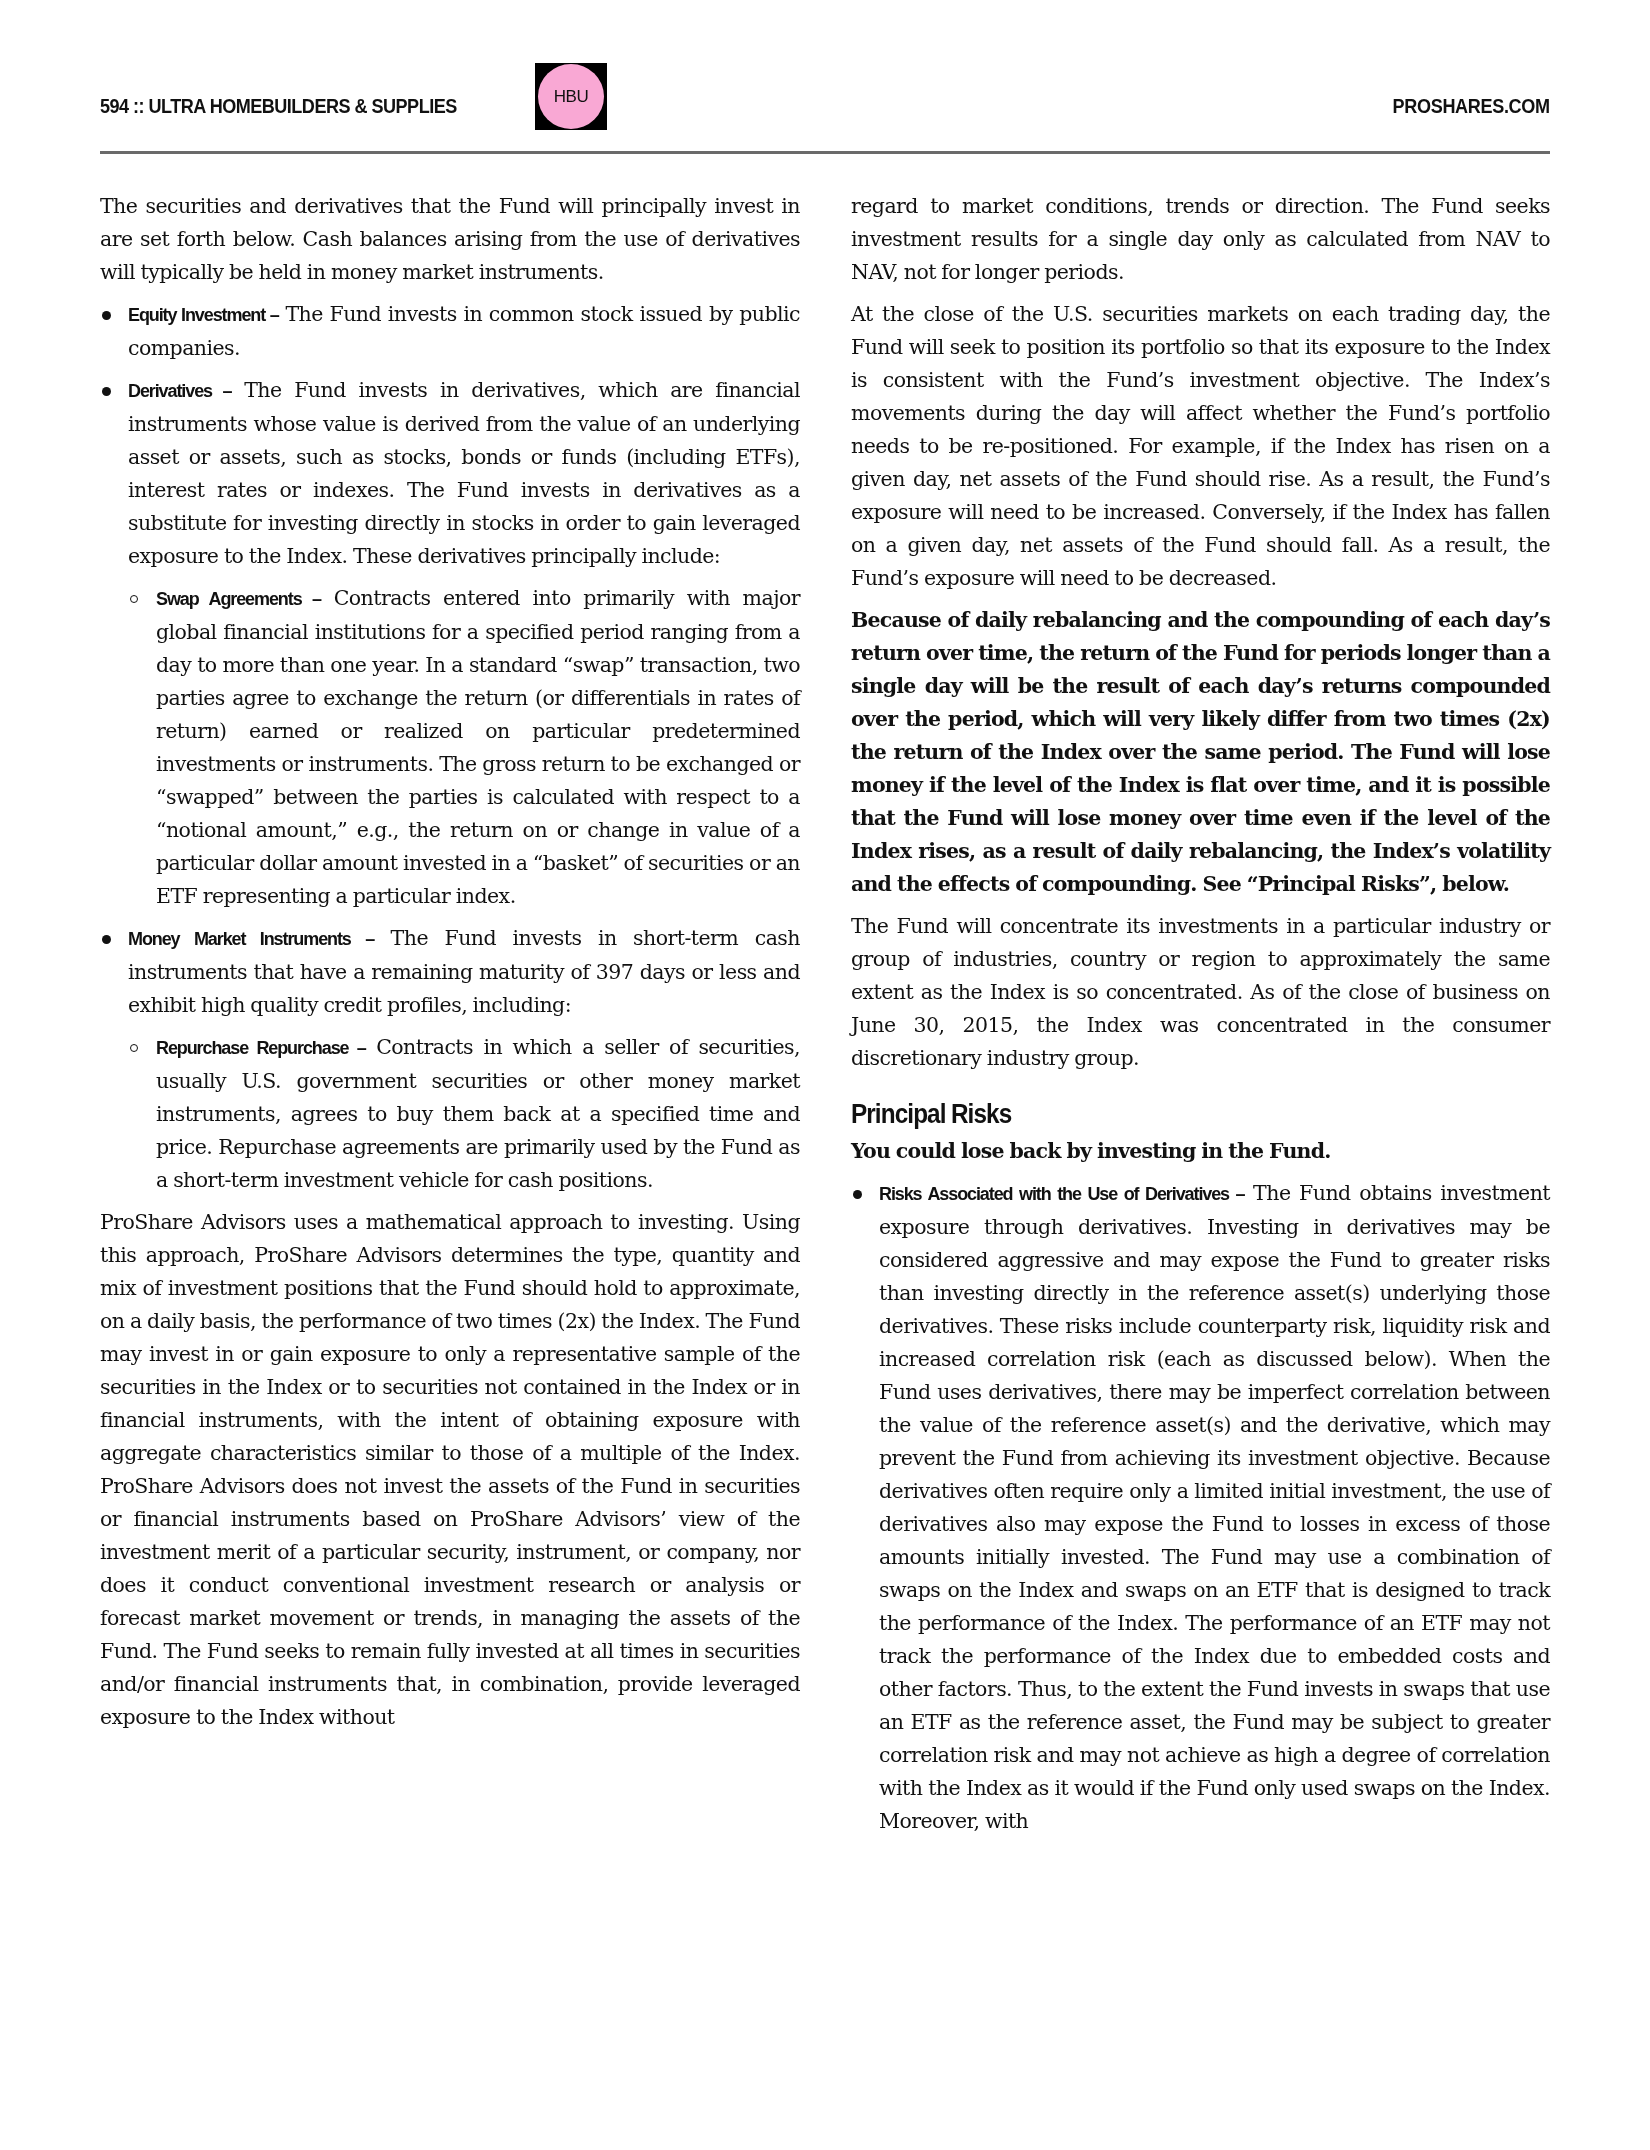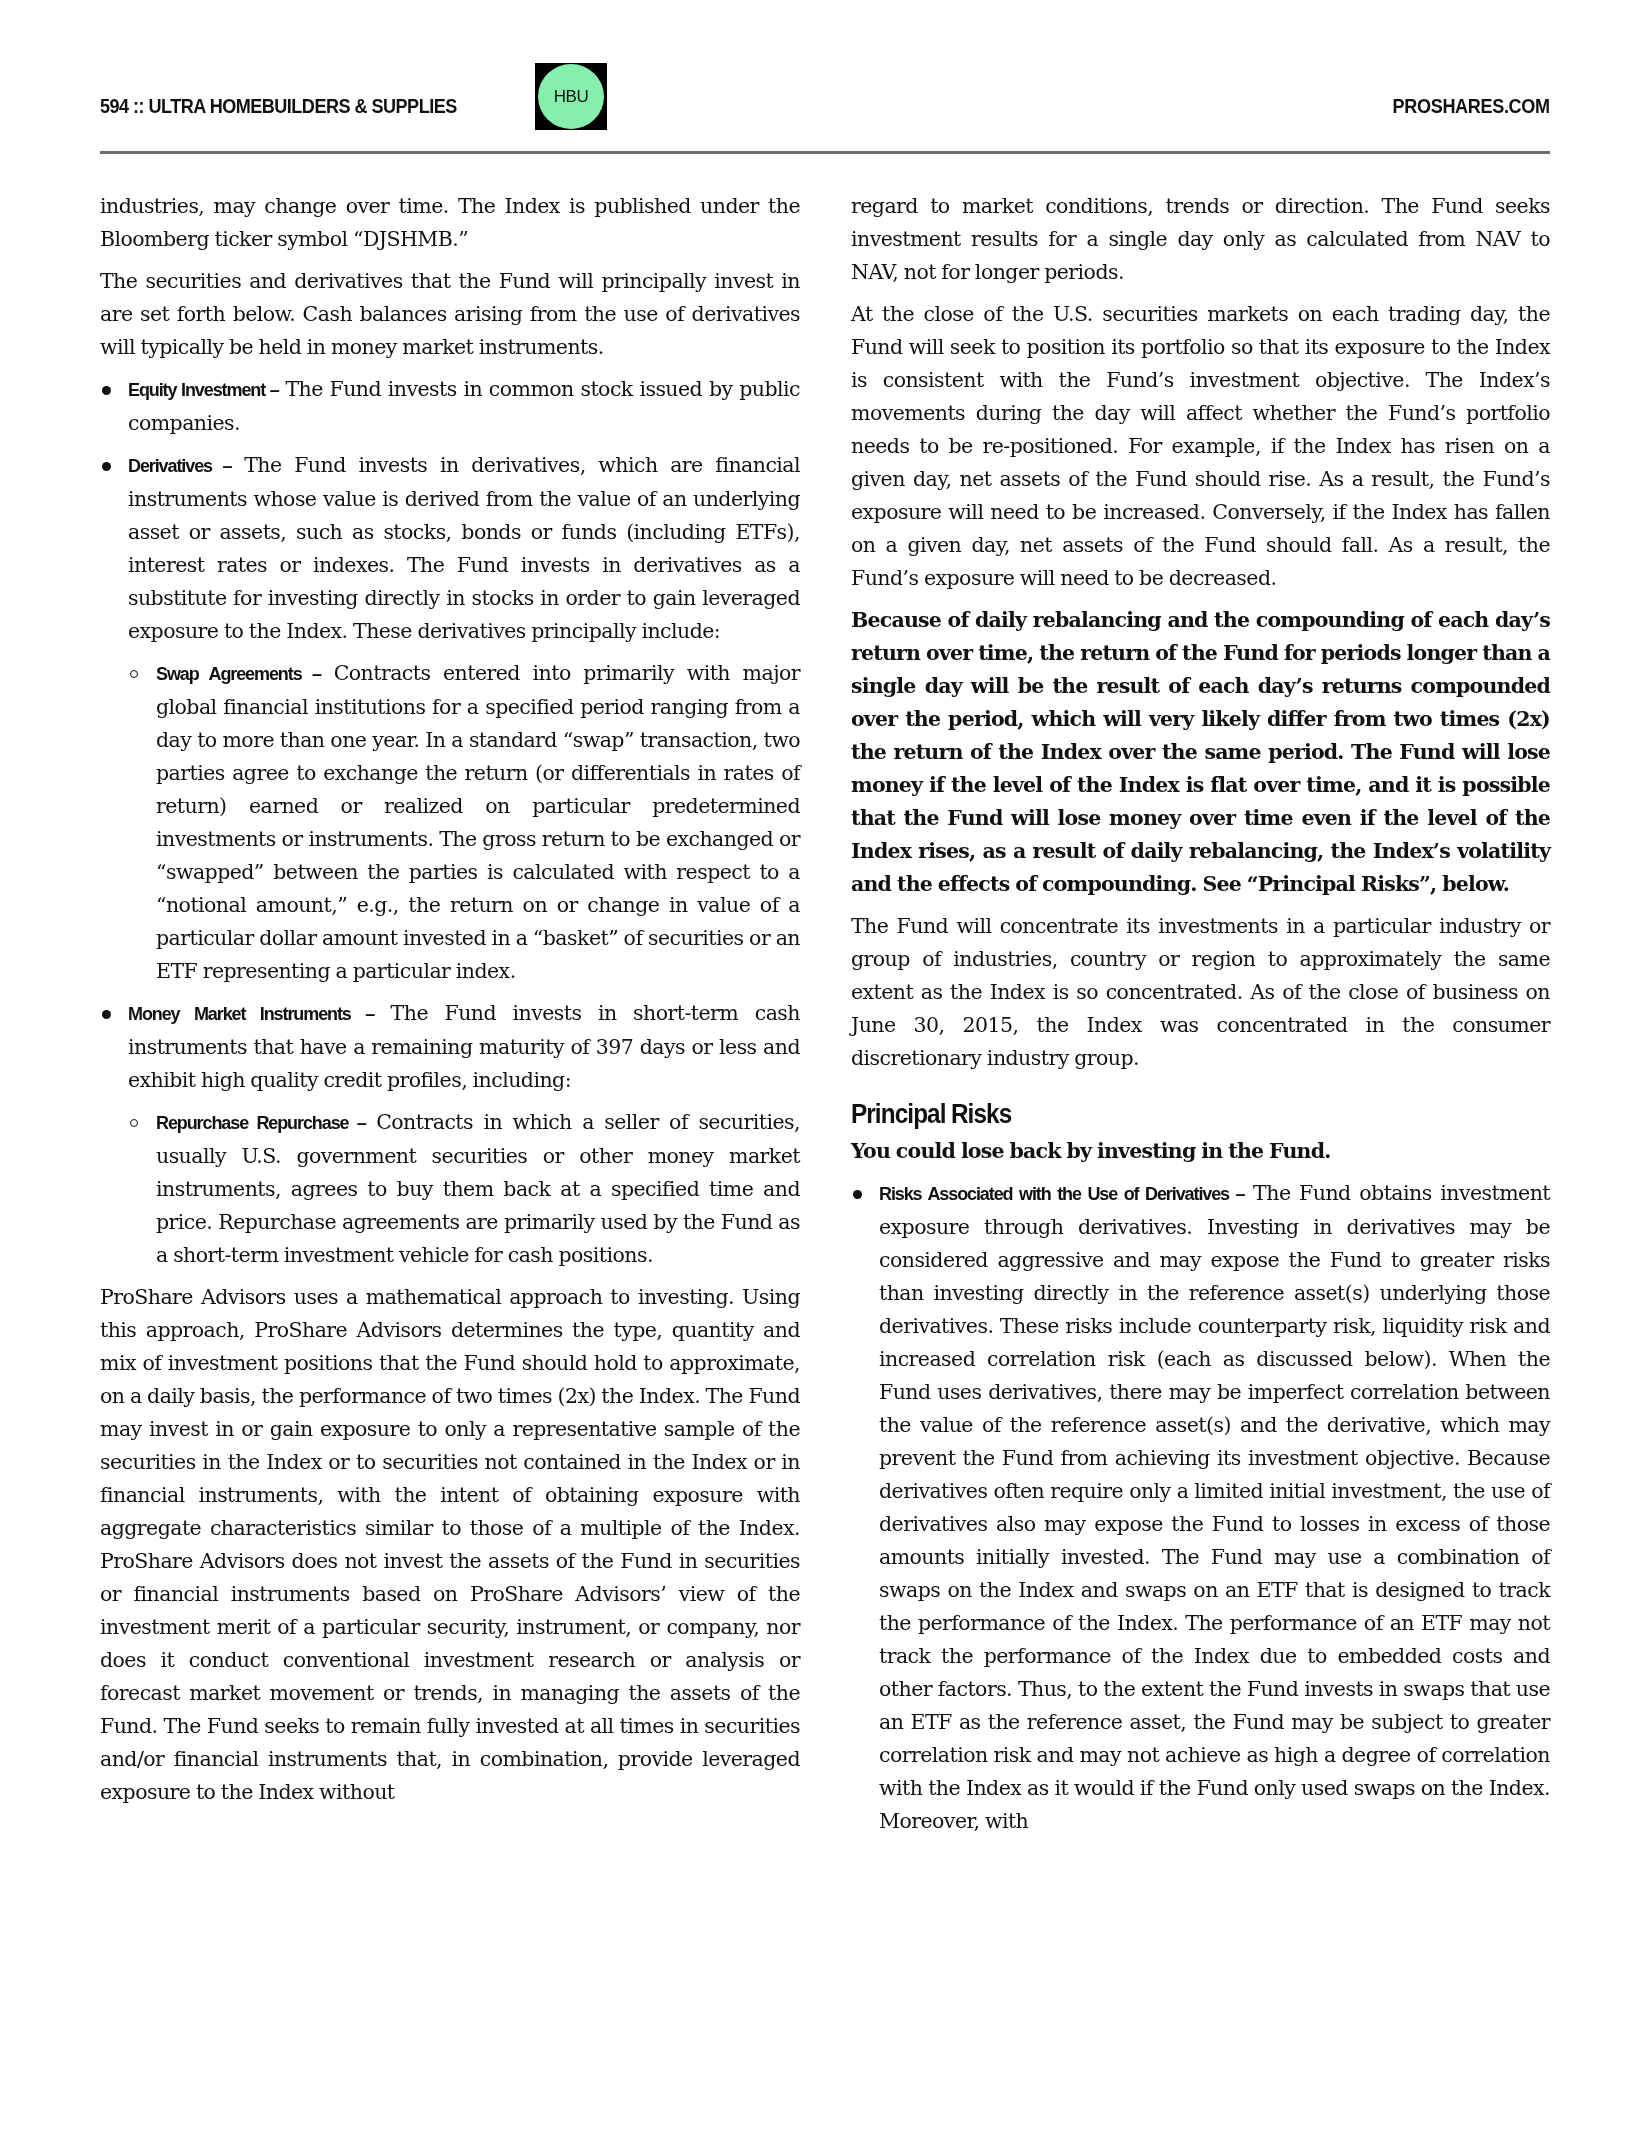--- a/index.html
+++ b/index.html
@@ -1,21 +1,21 @@
 <!DOCTYPE html>
 <html><head>
 <meta charset="utf-8">
 <style>
   html, body { margin: 0; padding: 0; background: #ffffff; }
   body { width: 1650px; height: 2150px; position: relative; overflow: hidden; color: #111; }
   .header { position: absolute; left: 100px; top: 60px; width: 1450px; height: 95px; }
   .header .left-title { position: absolute; left: 0; top: 34px; font-family: "Liberation Sans", sans-serif; font-weight: bold; font-size: 21px; letter-spacing: -0.6px; transform: scaleX(0.86); transform-origin: left center; white-space: nowrap; }
   .header .right-title { position: absolute; right: 0; top: 34px; font-family: "Liberation Sans", sans-serif; font-weight: bold; font-size: 21px; letter-spacing: -0.4px; transform: scaleX(0.86); transform-origin: right center; white-space: nowrap; }
   .logo { position: absolute; left: 435px; top: 3px; width: 72px; height: 67px; background: #000; }
-  .logo .circle { position: absolute; left: 3px; top: 1px; width: 66px; height: 65px; border-radius: 50%; background: #86efac; display: flex; align-items: center; justify-content: center; font-family: "Liberation Sans", sans-serif; font-size: 17px; letter-spacing: -0.5px; transform-origin: center; }
+  .logo .circle { position: absolute; left: 3px; top: 1px; width: 66px; height: 65px; border-radius: 50%; background: #f9a8d4; display: flex; align-items: center; justify-content: center; font-family: "Liberation Sans", sans-serif; font-size: 17px; letter-spacing: -0.5px; transform-origin: center; }
   .rule { position: absolute; left: 100px; top: 151px; width: 1450px; height: 3px; background: #6a6a6a; }
 
   .col { position: absolute; top: 190px; width: 700px; font-family: "DejaVu Serif", serif; font-size: 20.5px; line-height: 33px; text-align: justify; letter-spacing: -0.55px; word-spacing: -0.5px; }
   .col.left { left: 100px; }
   .col.right { left: 851px; width: 699px; }
   .col p { margin: 0 0 9px 0; }
   .col p.bold { font-weight: bold; letter-spacing: -0.8px; }
   .bullet { position: relative; padding-left: 28px; margin: 0 0 9px 0; }
   .bullet::before { content: ""; position: absolute; left: 2px; top: 13px; width: 9px; height: 9px; border-radius: 50%; background: #111; }
   .sub { position: relative; padding-left: 28px; margin: 9px 0 9px 28px; }
@@ -29,21 +29,20 @@
 <div class="header">
   <div class="left-title">594 :: ULTRA HOMEBUILDERS &amp; SUPPLIES</div>
   <div class="logo">
     <div class="circle">HBU</div>
   </div>
   <div class="right-title">PROSHARES.COM</div>
 </div>
 <div class="rule"></div>
 
 <div class="col left">
-  <p>industries, may change over time. The Index is published under the Bloomberg ticker symbol “DJSHMB.”</p>
   <p>The securities and derivatives that the Fund will principally invest in are set forth below. Cash balances arising from the use of derivatives will typically be held in money market instruments.</p>
 
   <div class="bullet"><span class="term">Equity Investment –</span><span> The Fund invests in common stock issued by public companies.</span></div>
 
   <div class="bullet"><span class="term">Derivatives –</span><span> The Fund invests in derivatives, which are financial instruments whose value is derived from the value of an underlying asset or assets, such as stocks, bonds or funds (including ETFs), interest rates or indexes. The Fund invests in derivatives as a substitute for investing directly in stocks in order to gain leveraged exposure to the Index. These derivatives principally include:</span>
     <div class="sub" style="margin-left:0"><span class="term">Swap Agreements –</span><span> Contracts entered into primarily with major global financial institutions for a specified period ranging from a day to more than one year. In a standard “swap” transaction, two parties agree to exchange the return (or differentials in rates of return) earned or realized on particular predetermined investments or instruments. The gross return to be exchanged or “swapped” between the parties is calculated with respect to a “notional amount,” e.g., the return on or change in value of a particular dollar amount invested in a “basket” of securities or an ETF representing a particular index.</span></div>
   </div>
 
   <div class="bullet"><span class="term">Money Market Instruments –</span><span> The Fund invests in short-term cash instruments that have a remaining maturity of 397 days or less and exhibit high quality credit profiles, including:</span>
     <div class="sub" style="margin-left:0"><span class="term">Repurchase Repurchase –</span><span> Contracts in which a seller of securities, usually U.S. government securities or other money market instruments, agrees to buy them back at a specified time and price. Repurchase agreements are primarily used by the Fund as a short-term investment vehicle for cash positions.</span></div>

